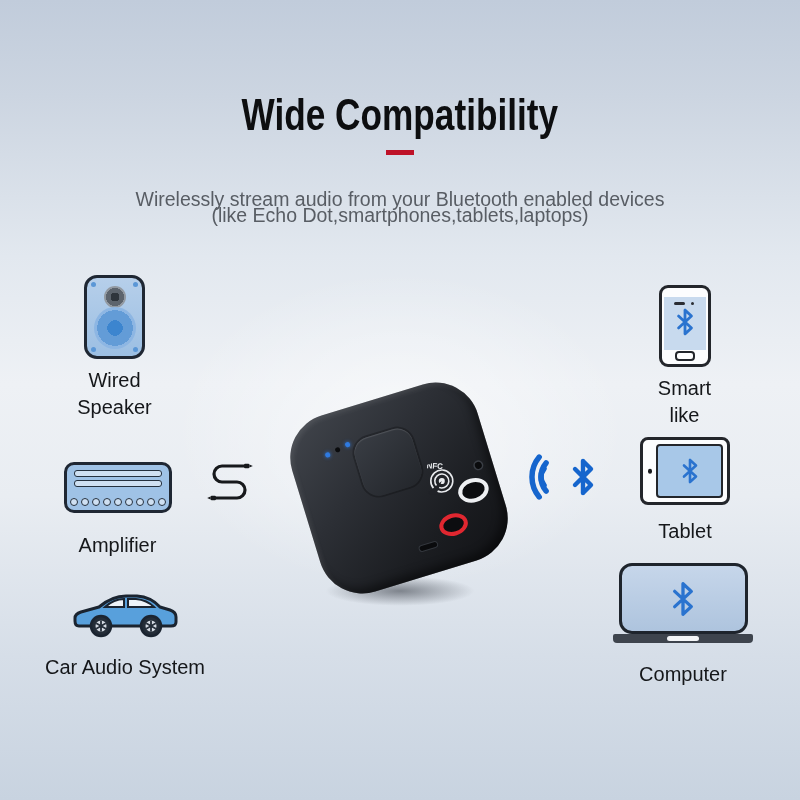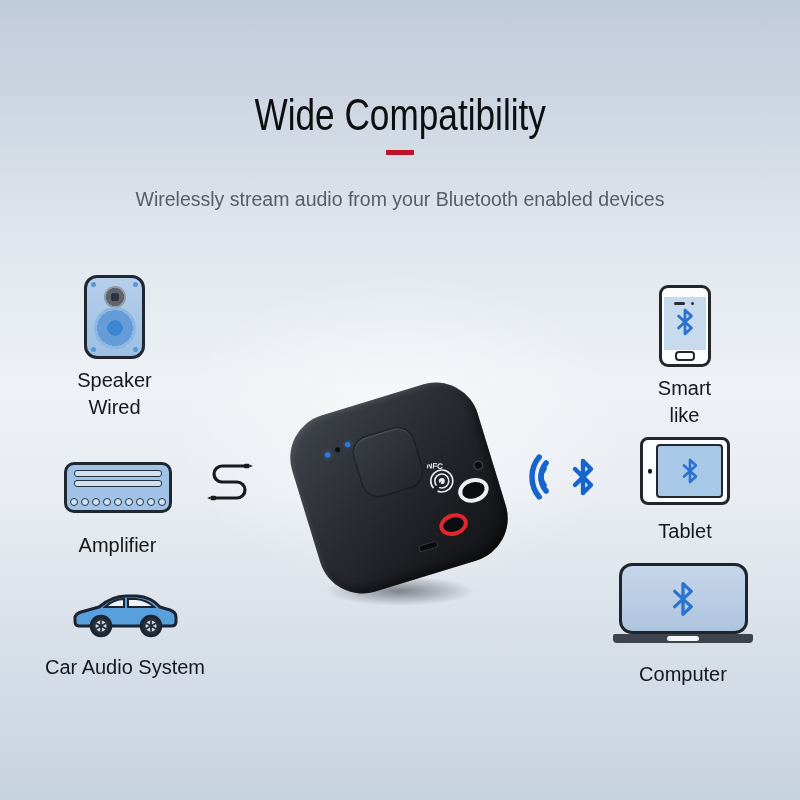--- a/index.html
+++ b/index.html
@@ -5,21 +5,21 @@
   html,body{margin:0;padding:0;}
   .stage{
     position:relative;width:800px;height:800px;overflow:hidden;
     font-family:"Liberation Sans",sans-serif;
     background:linear-gradient(180deg,#c1ccdb 0%,#ccd5e1 12%,#e2e8ef 32%,#eef1f5 48%,#e9edf2 62%,#d6dee8 82%,#c8d3e0 100%);
   }
   .glow{position:absolute;left:170px;top:270px;width:460px;height:320px;border-radius:50%;
     background:radial-gradient(ellipse at center,rgba(255,255,255,.55),rgba(255,255,255,0) 70%);}
   
   .title{position:absolute;left:0;top:90px;width:800px;text-align:center;margin:0;
-    font-size:44px;font-weight:400;color:#0d0e10;letter-spacing:0px;}
+    font-size:44px;font-weight:700;color:#0d0e10;letter-spacing:0px;}
   .title span{display:inline-block;transform:scaleX(.8);}
   .divider{position:absolute;left:386px;top:150px;width:28px;height:5px;}
   .sub{position:absolute;left:0;width:800px;text-align:center;margin:0;
     font-size:19.5px;color:#585d64;}
   .sub1{top:188px;} .sub2{top:204px;}
   
   .block{position:absolute;text-align:center;}
   .block .label{margin-top:8px;font-size:20px;line-height:27px;color:#15171a;}
   
   .speaker{position:relative;width:55px;height:78px;margin:0 auto;border:3px solid #1f2733;border-radius:13px;
@@ -80,33 +80,34 @@
 </style>
 </head>
 <body>
 
 <div class="stage">
   <div class="glow"></div>
 
   <h1 class="title"><span>Wide Compatibility</span></h1>
   <div class="divider" style="background:#be1228;"></div>
   <p class="sub sub1">Wirelessly stream audio from your Bluetooth enabled devices</p>
+  <p class="sub sub2">(like Echo Dot,smartphones,tablets,laptops)</p>
 
   <div class="block" style="left:42px;top:275px;width:145px;">
     <div class="speaker">
       <i class="screw sc1"></i>
       <i class="screw sc2"></i>
       <i class="screw sc3"></i>
       <i class="screw sc4"></i>
       <div class="tweet"></div>
       <div class="woof"></div>
     </div>
     <div class="label">
+      <div>Wired</div>
       <div>Speaker</div>
-      <div>Wired</div>
     </div>
   </div>
 
   <div class="block" style="left:45px;top:462px;width:145px;">
     <div class="amp">
       <div class="slot sl1"></div>
       <div class="slot sl2"></div>
       <div class="knobs">
         <i></i>
           <i></i>

